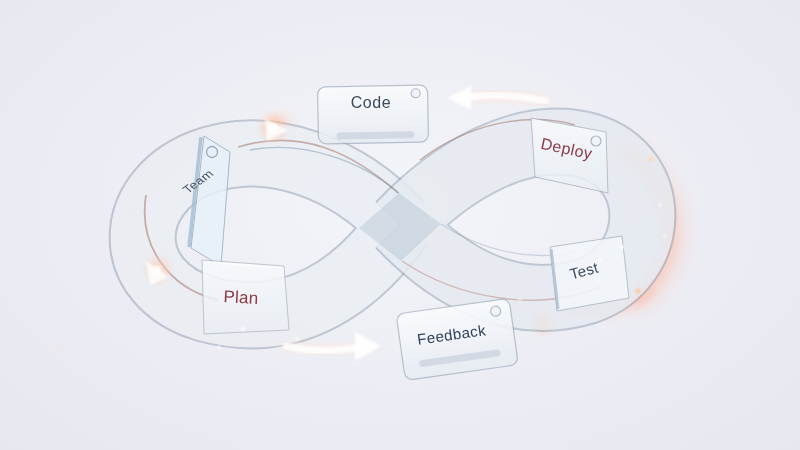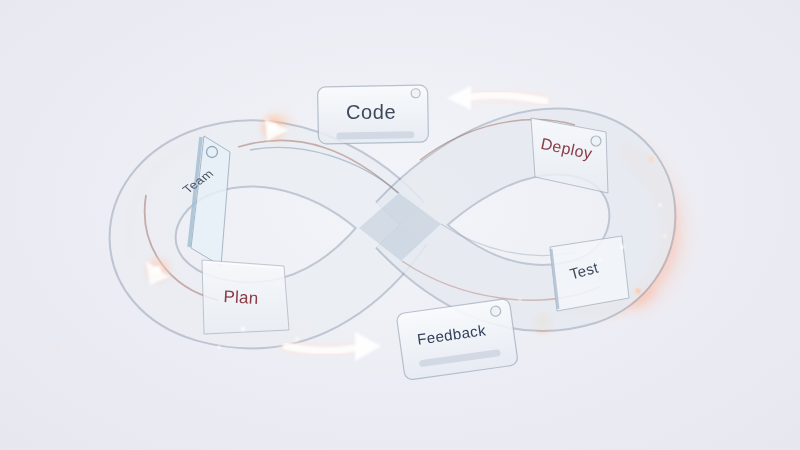--- a/index.html
+++ b/index.html
@@ -6,21 +6,21 @@
   .stage{
     position:relative;width:800px;height:450px;overflow:hidden;
     background:radial-gradient(ellipse at 50% 45%, #f4f5f9 0%, #ecedf4 55%, #e6e7ef 100%);
     font-family:"Liberation Sans", sans-serif;
   }
   .scene-svg{position:absolute;left:0;top:0;width:800px;height:450px;}
   .label{
     position:absolute;text-align:center;pointer-events:none;
     font-family:"Liberation Sans", sans-serif;font-weight:400;
   }
-  .label-code{left:331px;top:101px;width:80px;font-size:20px;color:#3d4a5c;letter-spacing:.6px;}
+  .label-code{left:331px;top:94px;width:80px;font-size:16px;color:#3d4a5c;letter-spacing:.6px;}
   .label-feedback{left:394px;top:326px;width:115px;font-size:15px;color:#32405a;transform:rotate(-8deg);letter-spacing:.4px;}
   .label-deploy{left:524px;top:140px;width:85px;font-size:16px;color:#8a3b45;transform:rotate(12deg);letter-spacing:.4px;}
   .label-test{left:553px;top:262px;width:62px;font-size:15px;color:#3c4a5c;transform:rotate(-15deg);letter-spacing:.3px;}
   .label-plan{left:210px;top:288px;width:62px;font-size:17px;color:#8a3b45;transform:rotate(3deg);letter-spacing:.3px;}
   .label-team{left:169px;top:174px;width:58px;font-size:13px;color:#4a5568;transform:rotate(-36deg) skewX(12deg) scaleY(.9);letter-spacing:.3px;}
 </style>
 </head>
 <body>
 
 <div class="stage">

